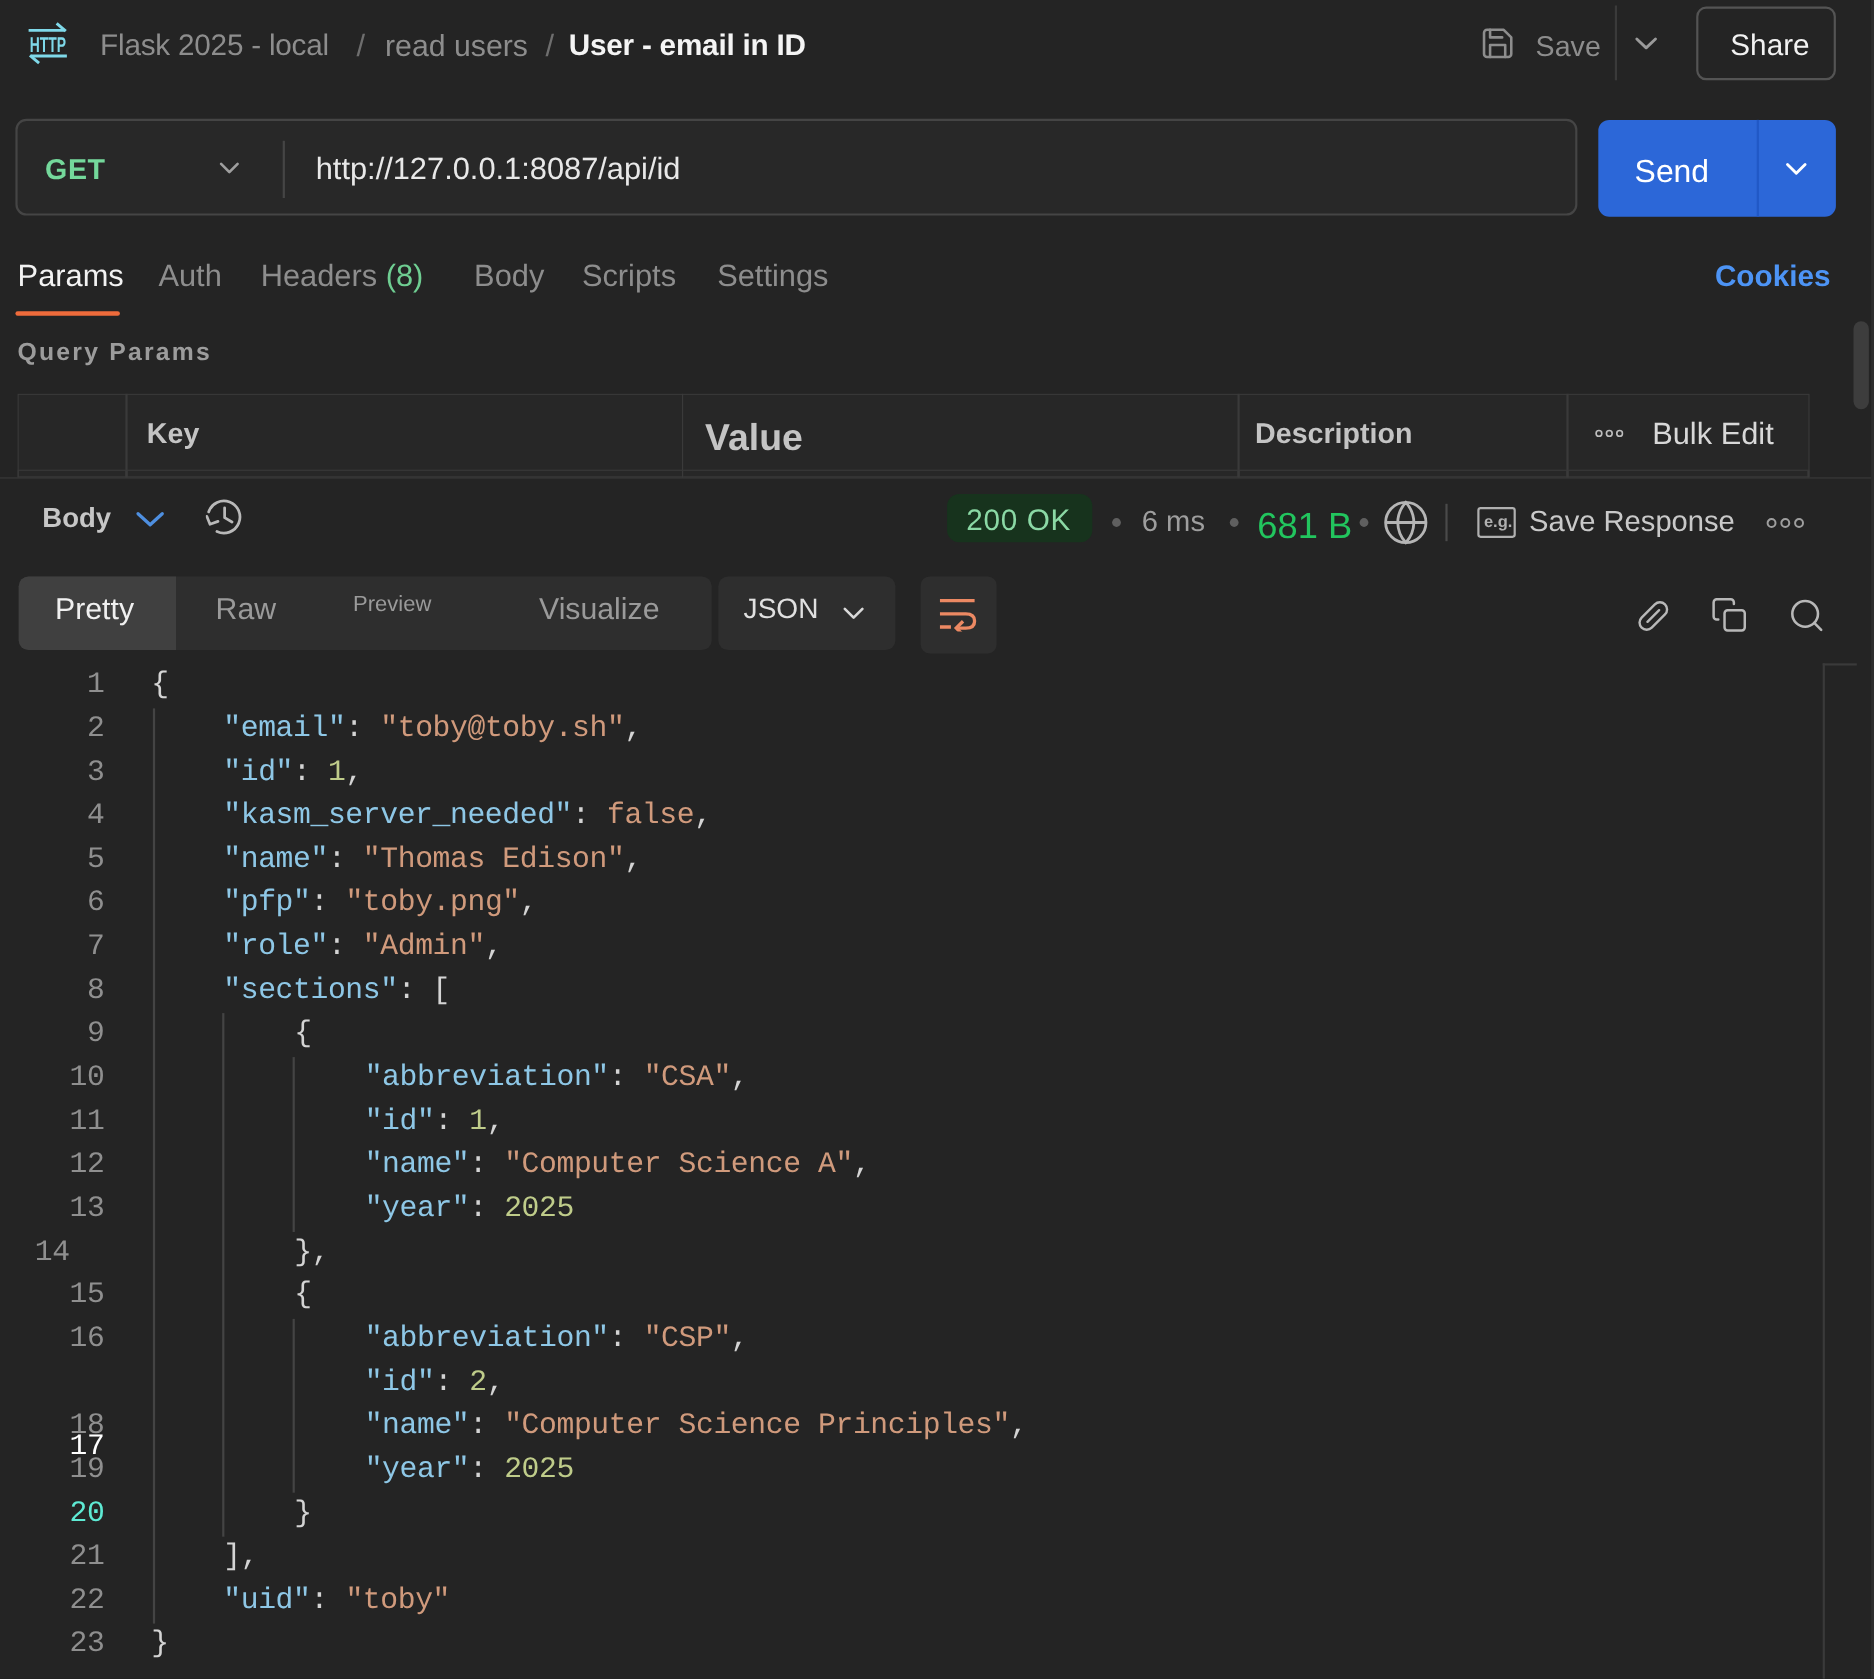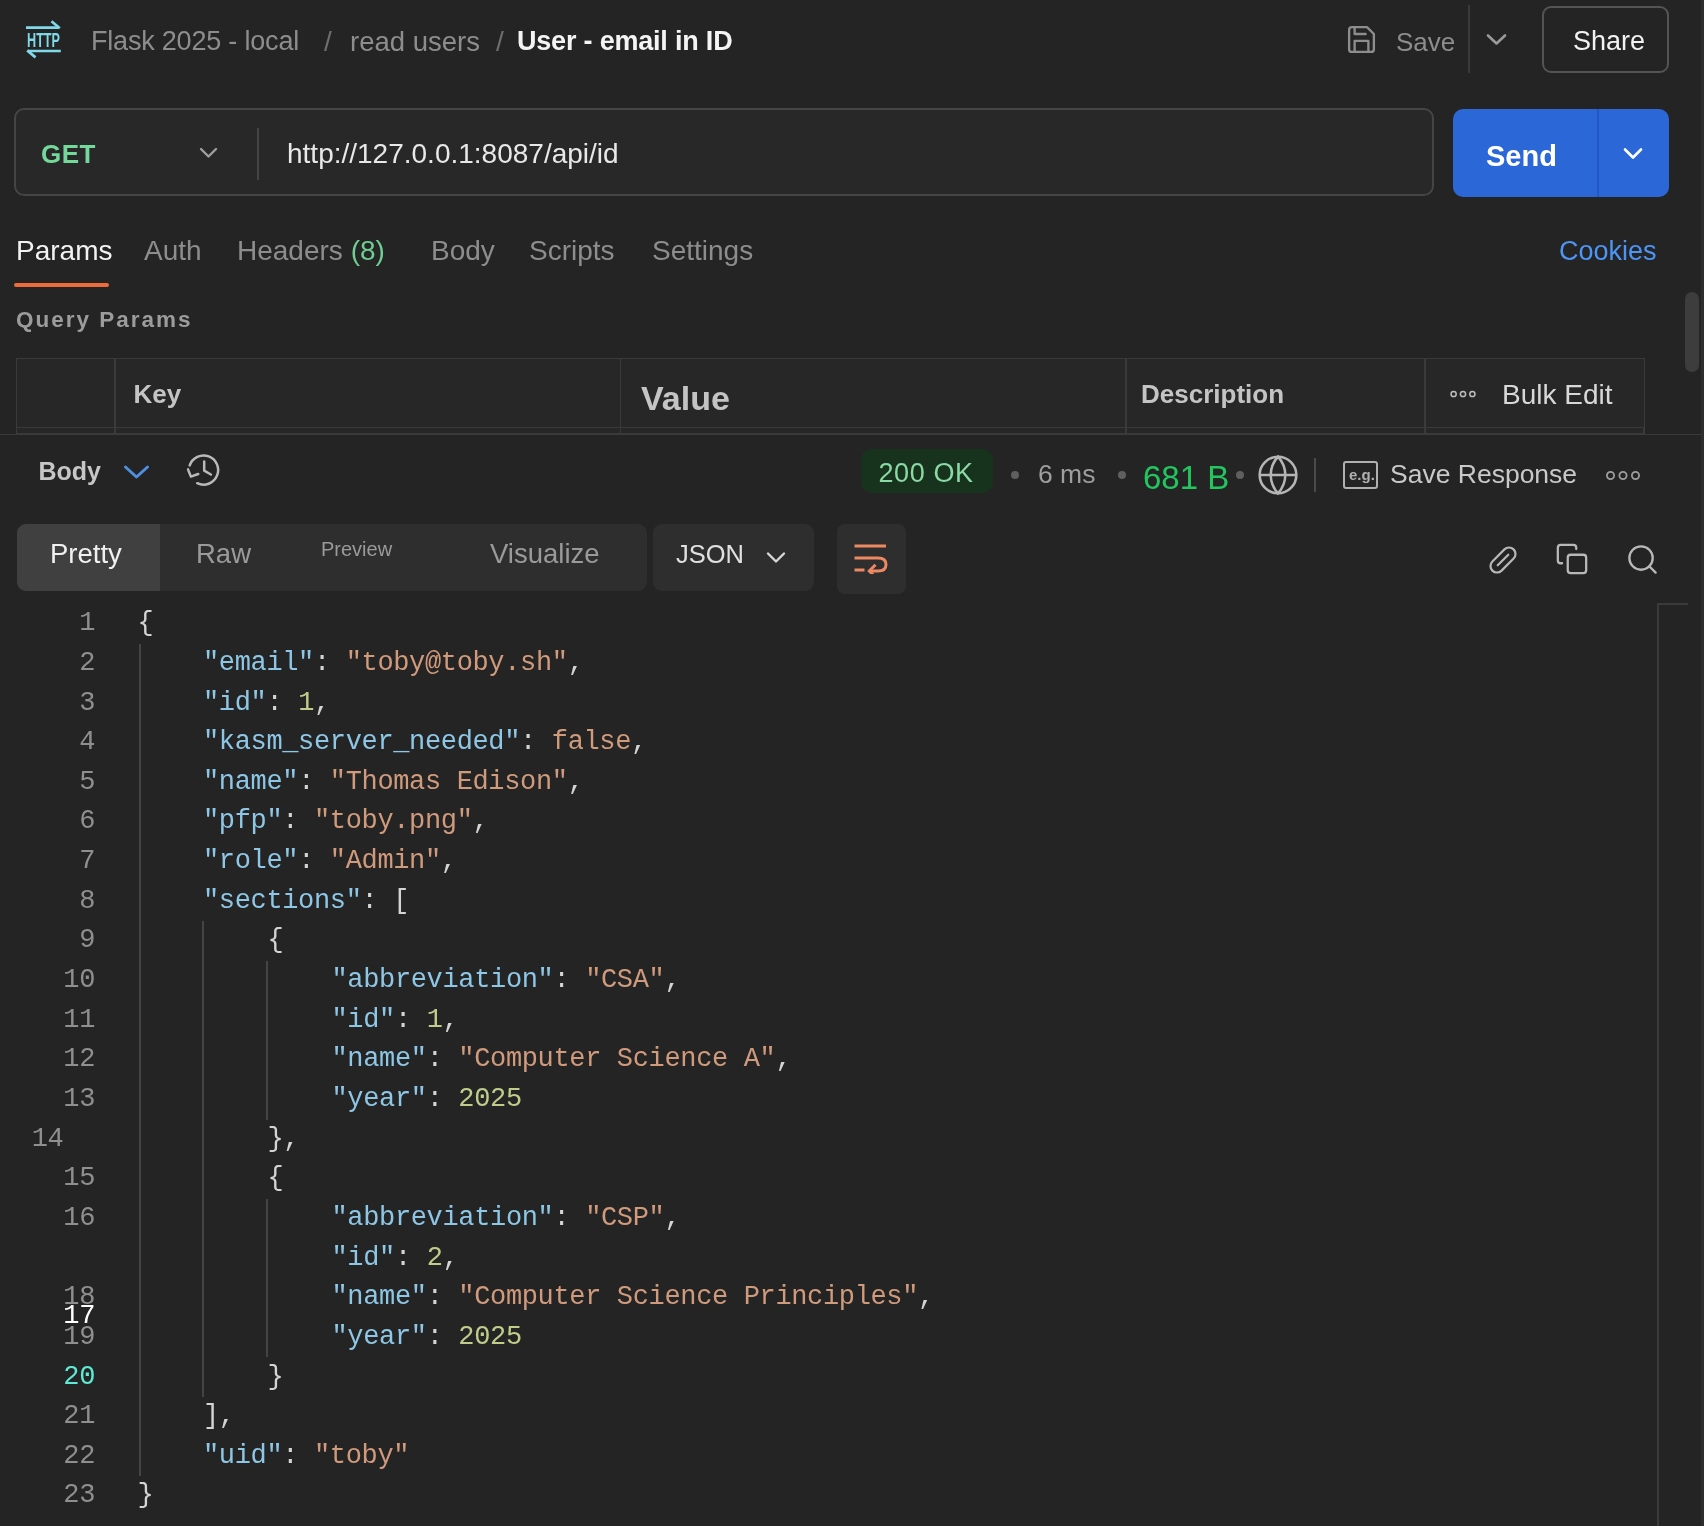--- a/index.html
+++ b/index.html
@@ -43,32 +43,32 @@
 
 <div class="abs" style="left:14px;top:108px;width:1420px;height:88px;background:#282828;border:2px solid #454545;border-radius:10px;"></div>
 <span class="txt" style="left:41px;top:139px;font-size:26px;font-weight:700;color:#74d89b;letter-spacing:0.5px">GET</span>
 <svg class="abs" style="left:199px;top:147px" width="19" height="12" viewBox="0 0 19 12">
   <polyline points="2,2 9.5,9.5 17,2" stroke="#9f9f9f" stroke-width="2.4" fill="none" stroke-linecap="round" stroke-linejoin="round"></polyline>
 </svg>
 <div class="abs" style="left:257px;top:128px;width:2px;height:52px;background:#454545"></div>
 <span class="txt" style="left:287px;top:137.6px;font-size:28px;color:#e8e8e8">http://127.0.0.1:8087/api/id</span>
 <div class="abs" style="left:1453px;top:109px;width:216px;height:88px;background:#2c67d8;border-radius:10px;"></div>
 <div class="abs" style="left:1597px;top:109px;width:2px;height:88px;background:#2158c6"></div>
-<span class="txt" style="left:1486px;top:139.5px;font-size:29px;font-weight:700;color:#ffffff">Send</span>
+<span class="txt" style="left:1486px;top:139.5px;font-size:29px;font-weight:400;color:#ffffff">Send</span>
 <svg class="abs" style="left:1623px;top:147px" width="20" height="13" viewBox="0 0 20 13">
   <polyline points="2,2.5 10,10.5 18,2.5" stroke="#ffffff" stroke-width="2.6" fill="none" stroke-linecap="round" stroke-linejoin="round"></polyline>
 </svg>
 
 <span class="txt" style="left:16px;top:234.5px;font-size:28px;color:#f2f2f2">Params</span>
 <span class="txt" style="left:144px;top:234.5px;font-size:28px;color:#8d8d8d">Auth</span>
 <span class="txt" style="left:237px;top:234.5px;font-size:28px;color:#8d8d8d">Headers <span style="color:#6fce92">(8)</span></span>
 <span class="txt" style="left:431px;top:234.5px;font-size:28px;color:#8d8d8d">Body</span>
 <span class="txt" style="left:529px;top:234.5px;font-size:28px;color:#8d8d8d">Scripts</span>
 <span class="txt" style="left:652px;top:234.5px;font-size:28px;color:#8d8d8d">Settings</span>
-<span class="txt" style="left:1559px;top:236px;font-size:27px;font-weight:400;color:#4d94f5">Cookies</span>
+<span class="txt" style="left:1559px;top:236px;font-size:27px;font-weight:700;color:#4d94f5">Cookies</span>
 <div class="abs" style="left:14px;top:283px;width:95px;height:3.5px;background:#ee6b3b;border-radius:2px"></div>
 
 <span class="txt" style="left:16px;top:307px;font-size:22.5px;font-weight:700;letter-spacing:2px;color:#9c9c9c">Query Params</span>
 
 <div class="abs" style="left:15.5px;top:357.5px;width:1629px;height:76.5px;background:#272727;border:1.5px solid #3a3a3a"></div>
 <div class="abs" style="left:114px;top:357.5px;width:1.5px;height:76.5px;background:#3a3a3a"></div>
 <div class="abs" style="left:619.5px;top:357.5px;width:1.5px;height:76.5px;background:#3a3a3a"></div>
 <div class="abs" style="left:1125px;top:357.5px;width:1.5px;height:76.5px;background:#3a3a3a"></div>
 <div class="abs" style="left:1424px;top:357.5px;width:1.5px;height:76.5px;background:#3a3a3a"></div>
 <div class="abs" style="left:15.5px;top:426.5px;width:1629px;height:1.5px;background:#3a3a3a"></div>

